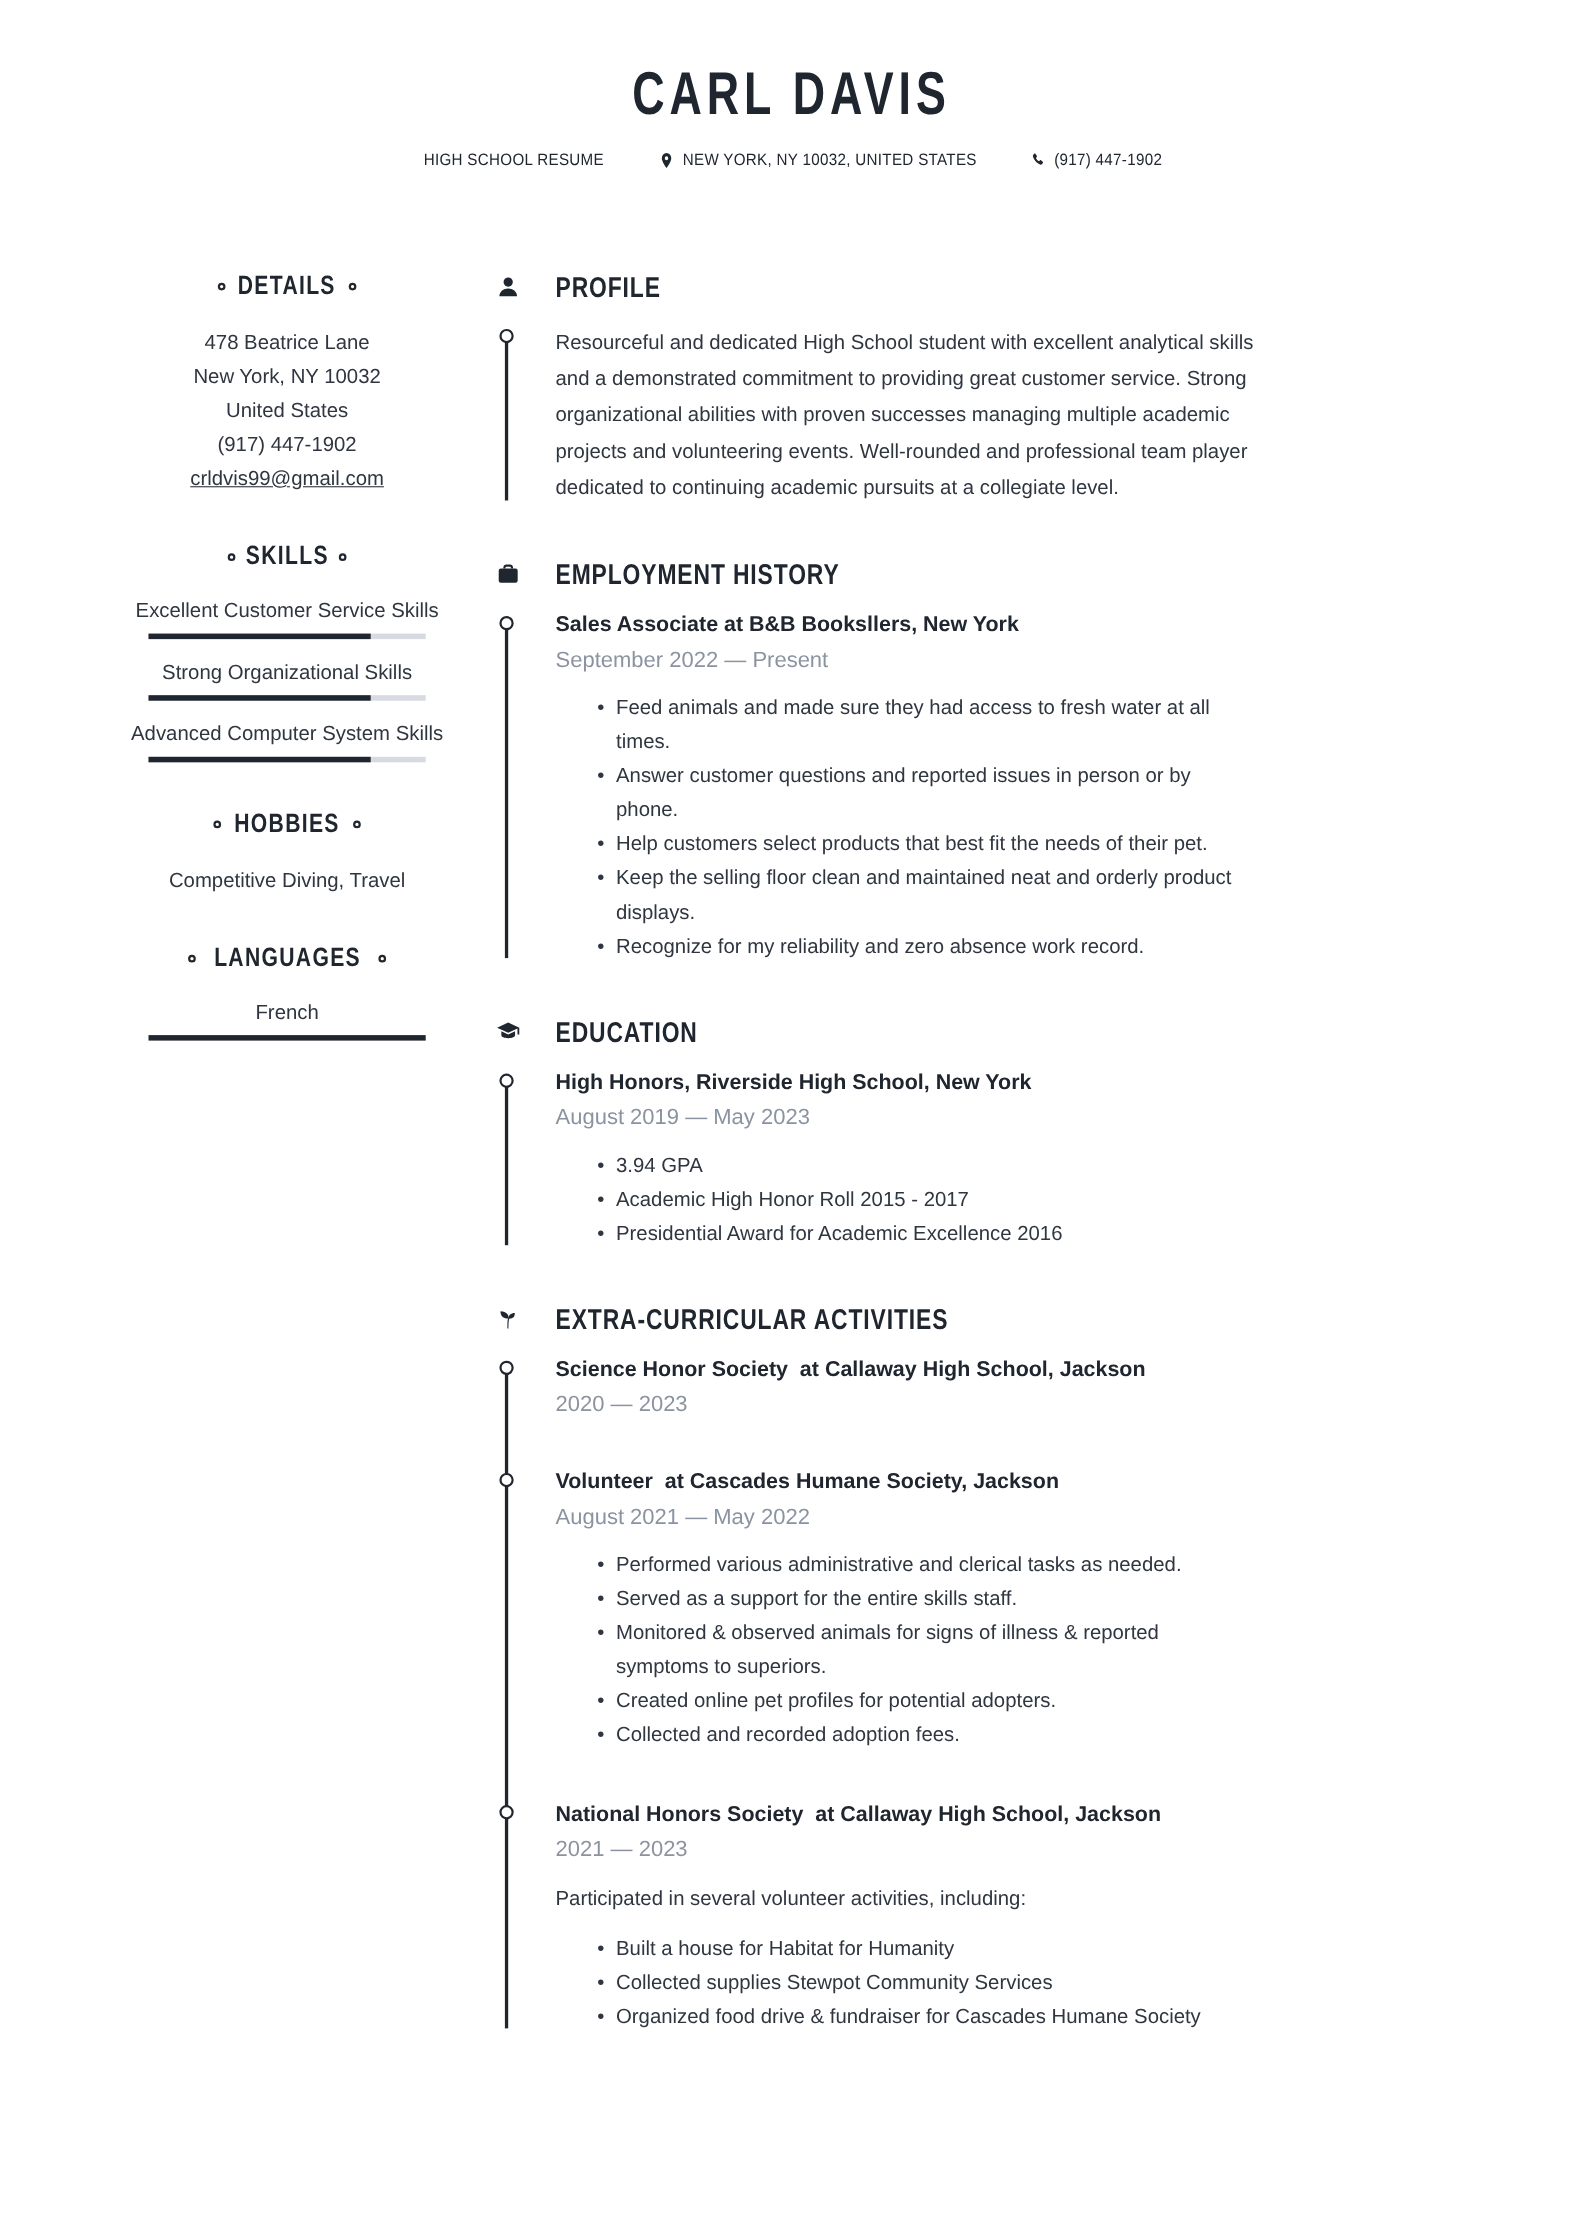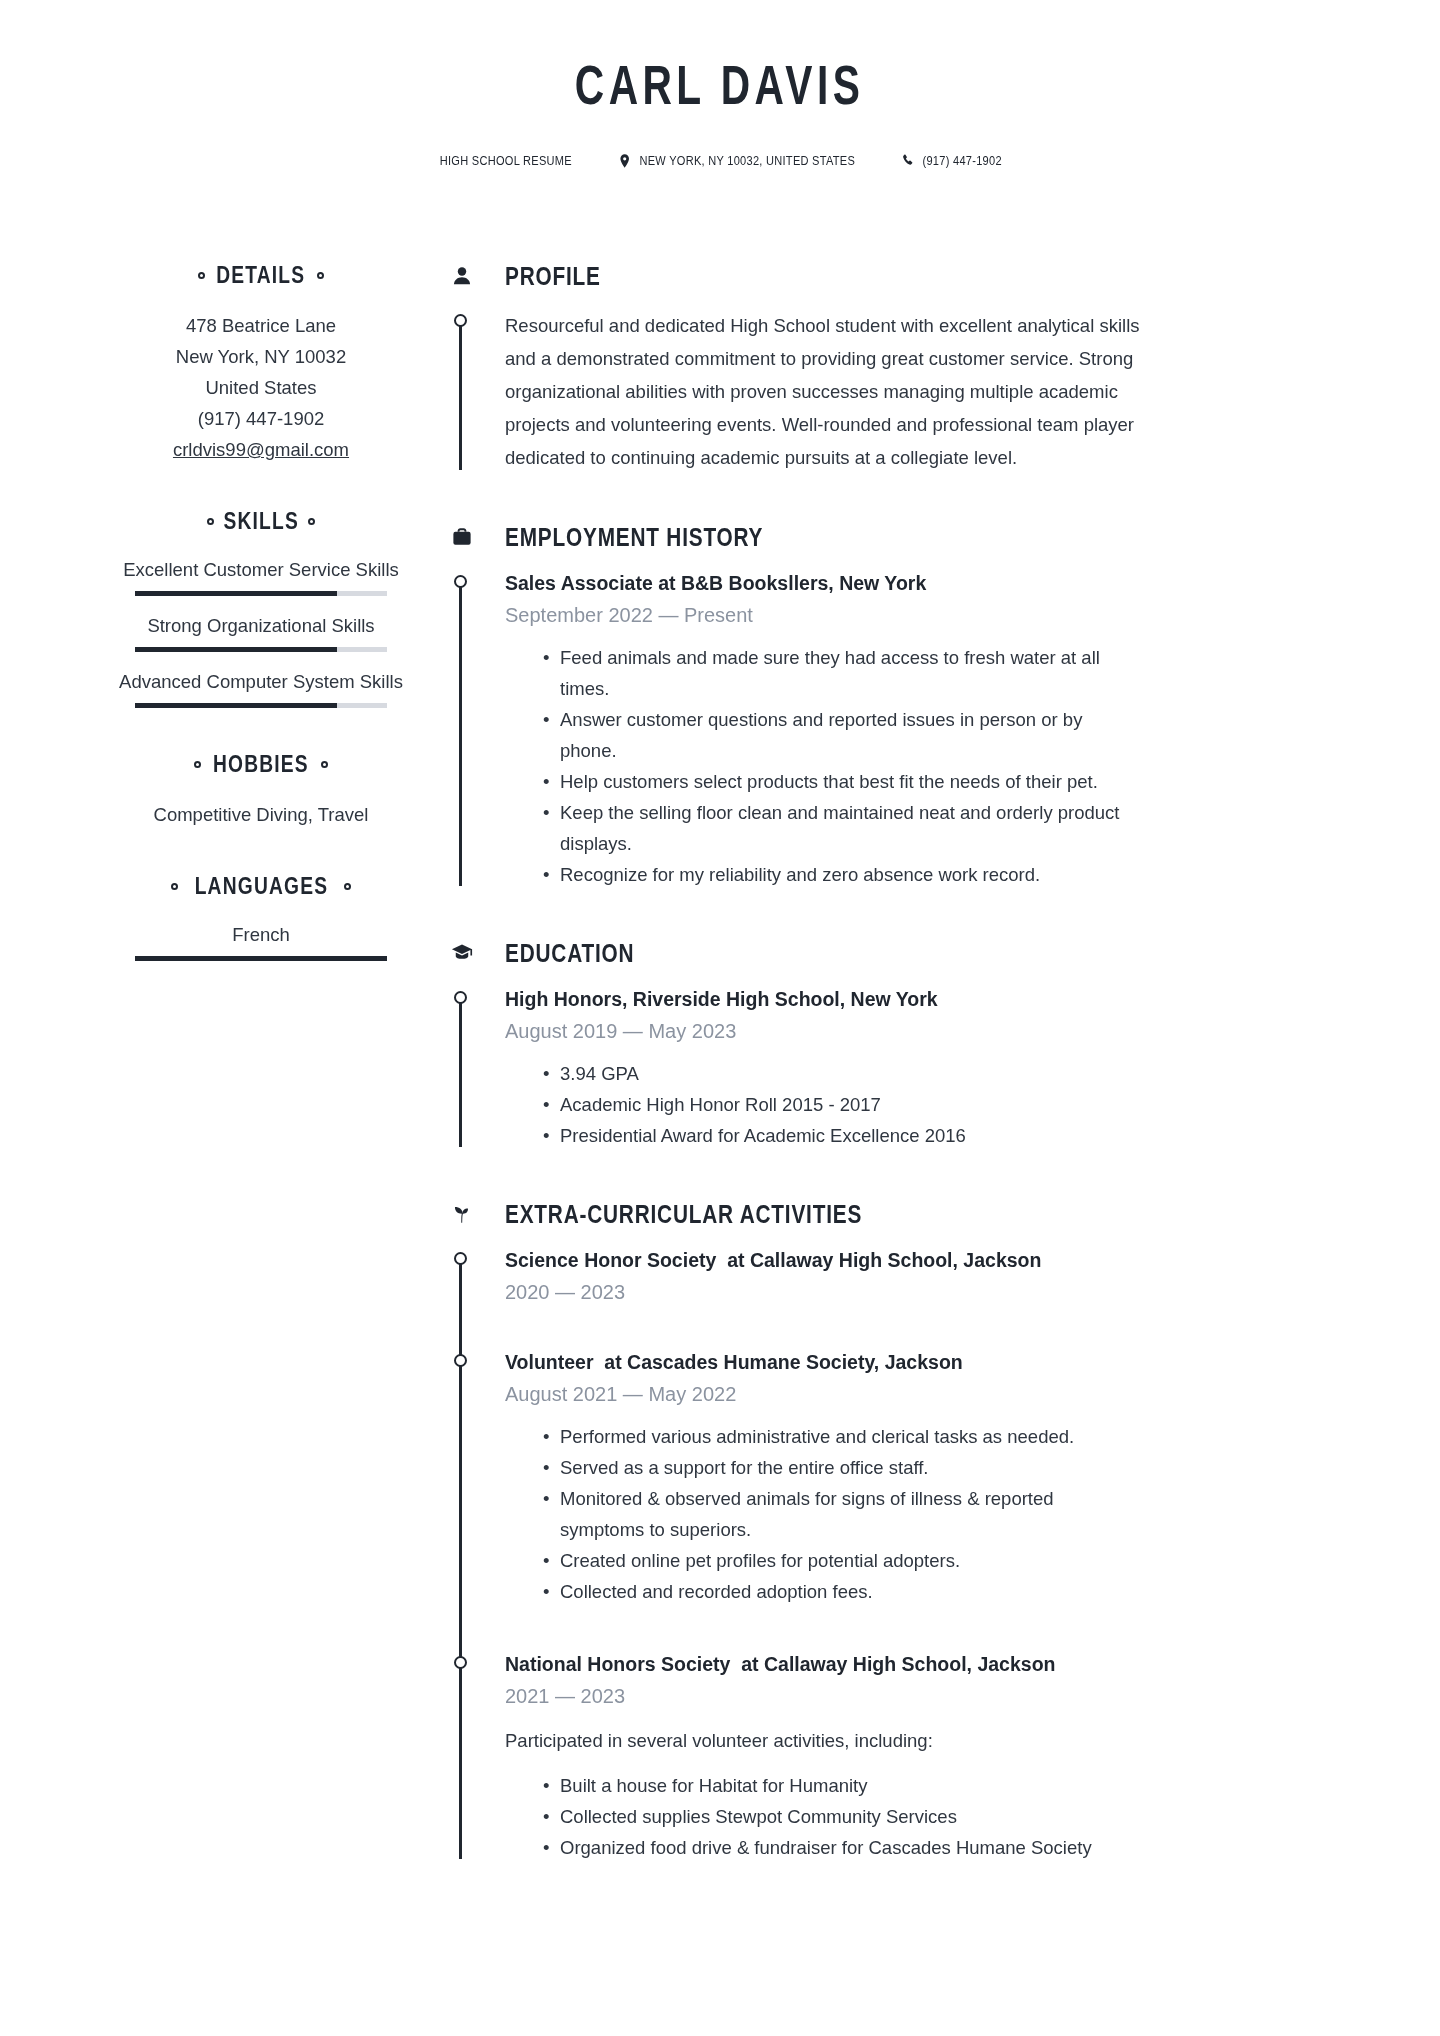--- a/index.html
+++ b/index.html
@@ -30,26 +30,26 @@
     font-size:55px;
     line-height:1.0;
     font-weight:bold;
     letter-spacing:6px;
     color:var(--ink);
     transform:scaleX(.74);
     transform-origin:center;
     white-space:nowrap;
   }
   .meta{
-    margin-top:40px;
+    margin-top:24px;
     display:flex;
     justify-content:center;
     align-items:center;
     gap:30px;
-    font-size:12px;
+    font-size:15px;
     letter-spacing:.3px;
     color:var(--ink);
   }
   .meta-item{display:flex;align-items:center;gap:8px;transform:scaleX(.92);transform-origin:center;white-space:nowrap;}
   .meta-icon{width:16px;height:16px;flex:none;display:block;}
   .meta-icon svg{display:block;width:100%;height:100%;fill:var(--ink);}
   
   .columns{display:flex;align-items:flex-start;margin-top:92px;}
   
   .sidebar{width:330px;margin-left:96px;flex:none;text-align:center;}
@@ -274,21 +274,21 @@
         <div class="sec-body lined" id="extracurricular-entries">
             <div class="entry">
               <h4 class="entry-title">Science Honor Society  at Callaway High School, Jackson</h4>
               <div class="entry-date">2020 — 2023</div>
             </div>
             <div class="entry">
               <h4 class="entry-title">Volunteer  at Cascades Humane Society, Jackson</h4>
               <div class="entry-date">August 2021 — May 2022</div>
               <ul class="bullets">
                 <li>Performed various administrative and clerical tasks as needed.</li>
-                <li>Served as a support for the entire office staff.</li>
+                <li>Served as a support for the entire skills staff.</li>
                 <li>Monitored &amp; observed animals for signs of illness &amp; reported symptoms to superiors.</li>
                 <li>Created online pet profiles for potential adopters.</li>
                 <li>Collected and recorded adoption fees.</li>
               </ul>
             </div>
             <div class="entry">
               <h4 class="entry-title">National Honors Society  at Callaway High School, Jackson</h4>
               <div class="entry-date">2021 — 2023</div>
               <p class="entry-intro">Participated in several volunteer activities, including:</p>
               <ul class="bullets">

